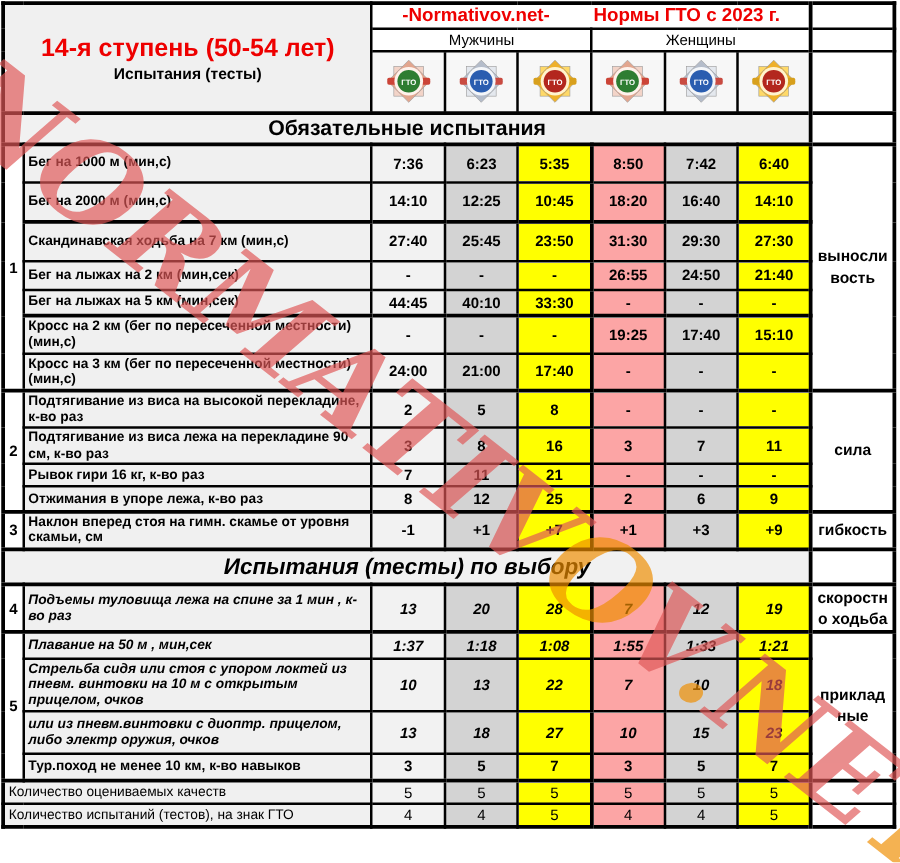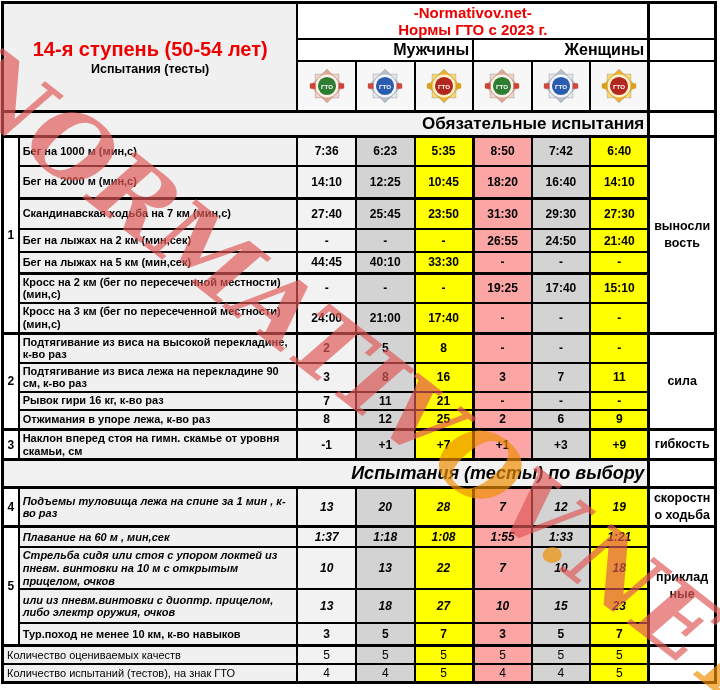--- a/index.html
+++ b/index.html
@@ -6,28 +6,28 @@
   .page{position:relative;width:720px;height:690px;background:#fff;overflow:hidden;
         font-family:"Liberation Sans",sans-serif;color:#000;}
   table{border-collapse:collapse;table-layout:fixed;width:716px;position:absolute;left:1px;top:1px;
         border:3px solid #000;}
   td{border:2px solid #000;padding:1px 3px;vertical-align:middle;overflow:hidden;}
   
   .title-cell{background:var(--namebg);text-align:center;margin-top:31px;}
   .stage-title{color:var(--red);font-size:20px;font-weight:bold;line-height:1.25;}
   .stage-sub{font-size:12.5px;font-weight:bold;}
   .site-cell{padding:0 6px;}
-  .site-row{display:flex;justify-content:space-around;align-items:center;flex-direction:column;}
+  .site-row{display:flex;justify-content:space-around;align-items:center;}
   .site-row span{color:var(--red);font-weight:bold;font-size:15px;white-space:nowrap;}
-  .gender{font-weight:bold;font-size:16px;text-align:right;background:#fff;}
+  .gender{font-weight:normal;font-size:12px;text-align:center;background:#fff;}
   .badge{text-align:center;background:#f7f7f7;padding:0;}
   .badge svg{display:block;margin:2px auto;}
   .qh{background:#fff;border-left-width:3px;}
   
-  .section{font-size:17px;font-weight:bold;text-align:right;background:var(--secbg);
+  .section{font-size:17px;font-weight:bold;text-align:center;background:var(--secbg);
            border-top-width:3px;border-bottom-width:3px;}
   .section.it{font-size:18px;}
   
   .num{font-weight:bold;font-size:12px;text-align:center;padding:0;background:#fff;}
   .name{font-weight:bold;font-size:11px;background:var(--namebg);line-height:1.14;}
   .val{font-weight:bold;font-size:12px;text-align:center;}
   .c0{background:var(--bronze);} .c1{background:var(--silver);} .c2{background:var(--gold);}
   .c3{background:#fca5a5;border-left-width:3px;} .c4{background:var(--silver);} .c5{background:var(--gold);}
   .qual{font-weight:bold;font-size:12.5px;text-align:center;background:#fff;border-left-width:3px;
         word-wrap:break-word;line-height:1.35;}
@@ -268,21 +268,21 @@
           <td class="val c0 it">13</td>
           <td class="val c1 it">20</td>
           <td class="val c2 it">28</td>
           <td class="val c3 it">7</td>
           <td class="val c4 it">12</td>
           <td class="val c5 it">19</td>
           <td class="qual" rowspan="1">скоростно ходьба</td>
         </tr>
         <tr class="thick-top" style="height: 21px;">
           <td class="num" rowspan="4">5</td>
-          <td class="name it">Плавание на 60 м , мин,сек</td>
+          <td class="name it">Плавание на 50 м , мин,сек</td>
           <td class="val c0 it">1:37</td>
           <td class="val c1 it">1:18</td>
           <td class="val c2 it">1:08</td>
           <td class="val c3 it">1:55</td>
           <td class="val c4 it">1:33</td>
           <td class="val c5 it">1:21</td>
           <td class="qual" rowspan="4">прикладные</td>
         </tr>
         <tr style="height: 35px;">
           <td class="name it">Стрельба сидя или стоя с упором локтей из пневм. винтовки на 10 м с открытым прицелом, очков</td>

